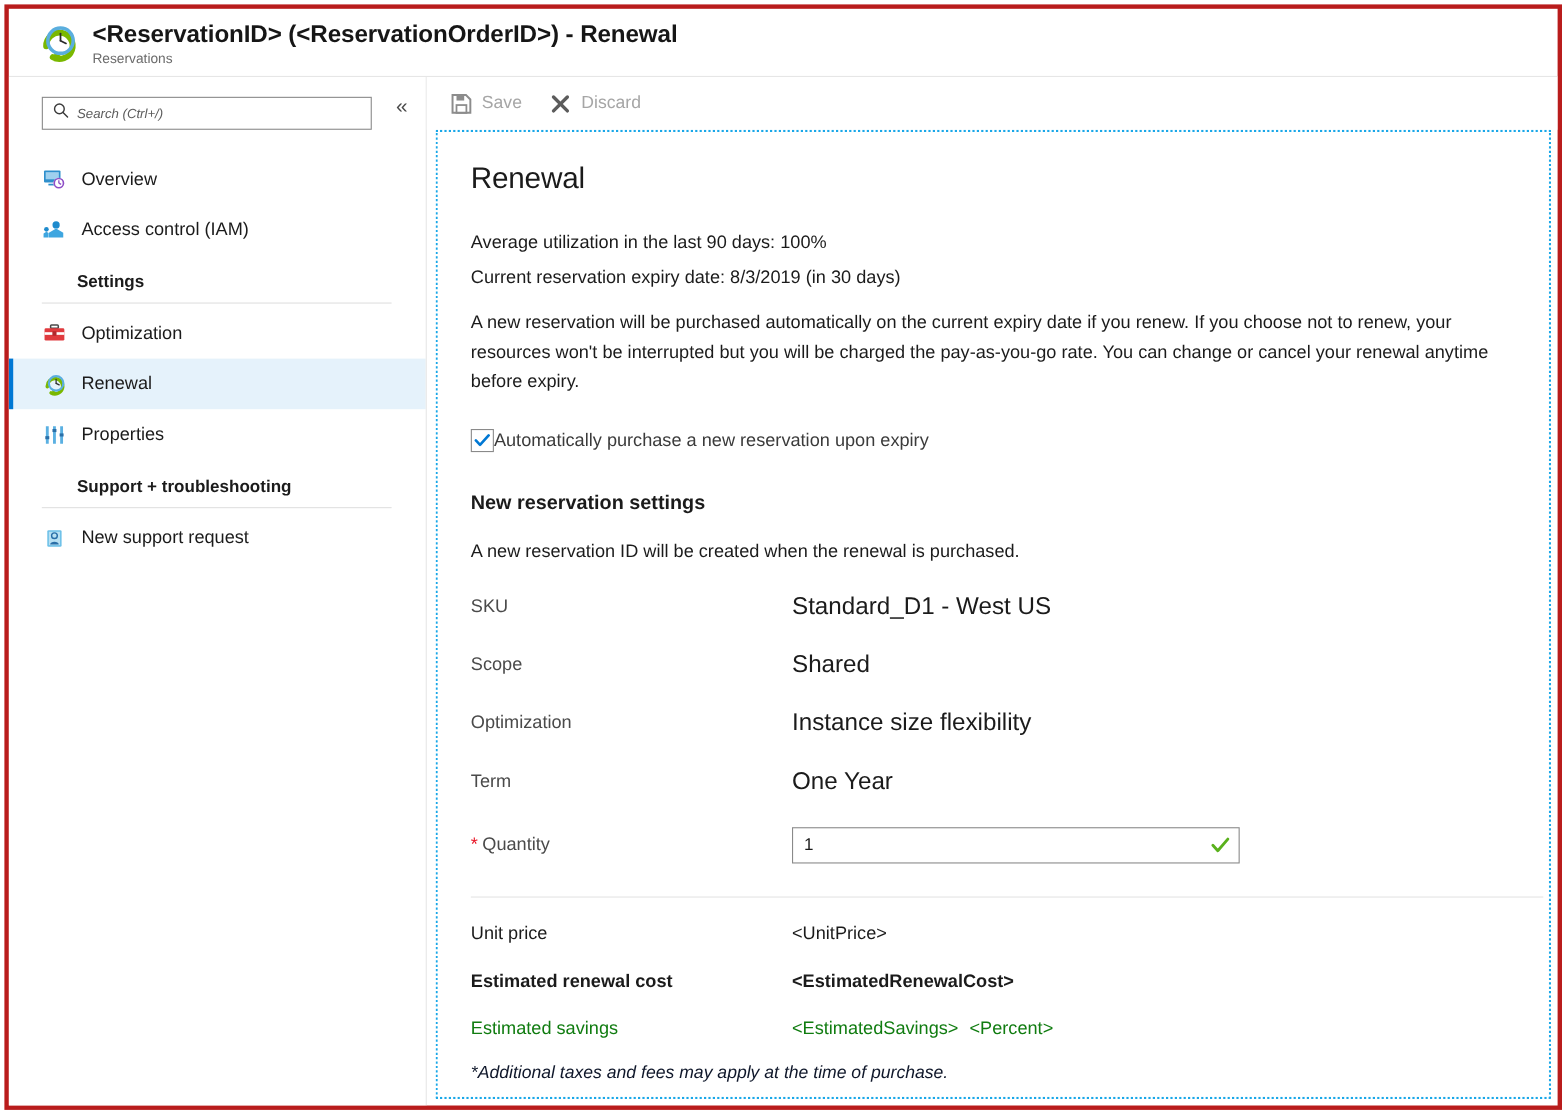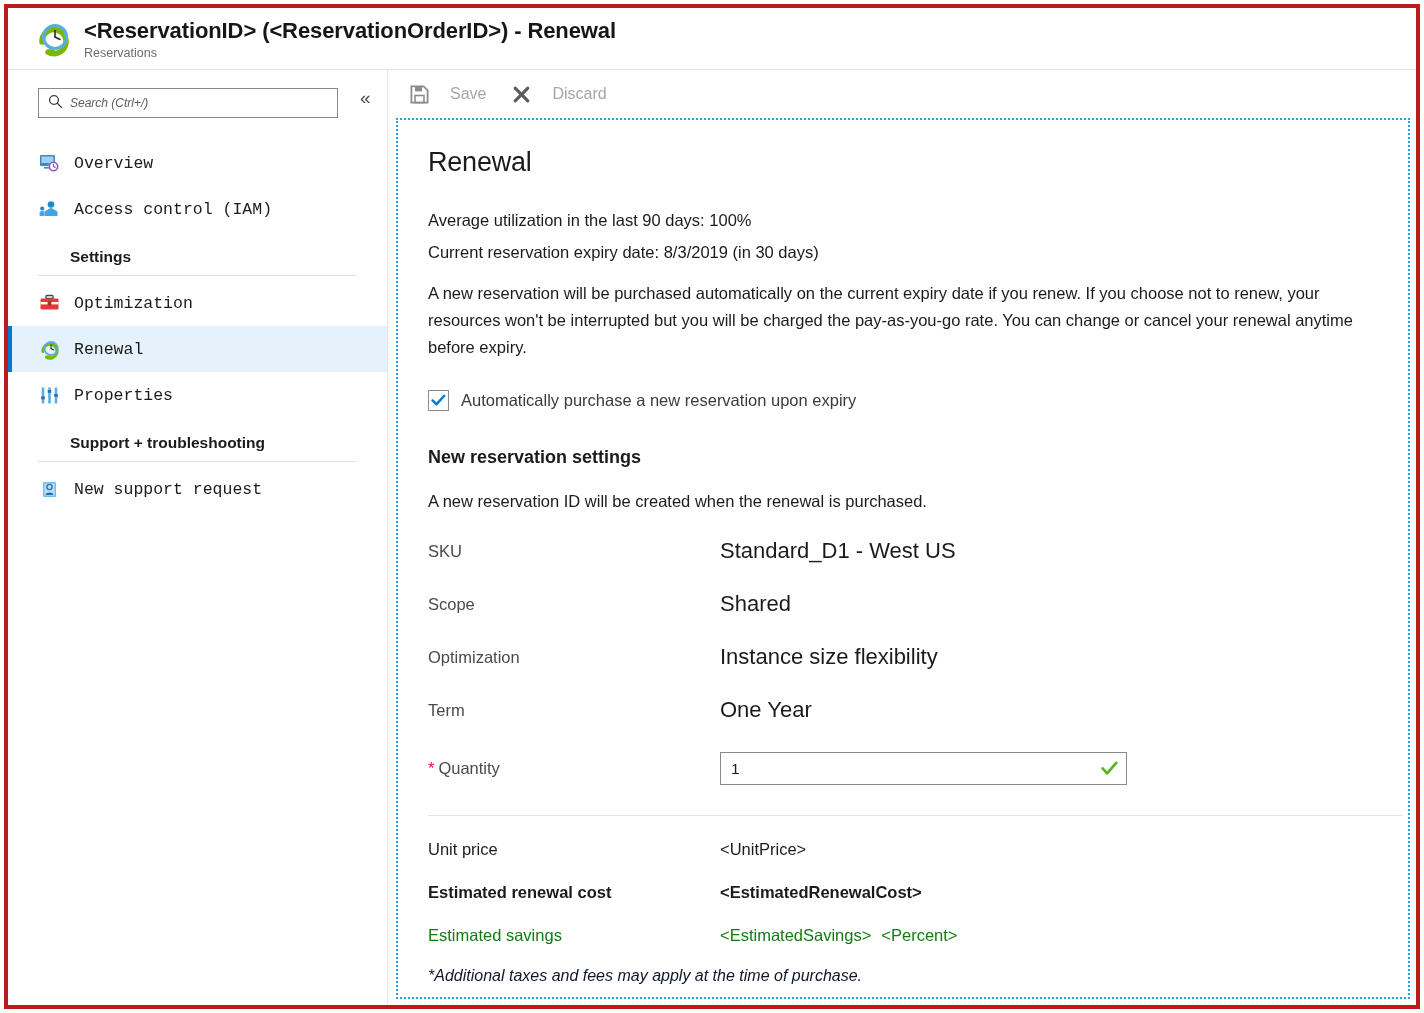--- a/index.html
+++ b/index.html
@@ -101,21 +101,20 @@
   }
 
   .nav-list { margin-top: 22px; }
   .nav-item {
     height: 46px;
     display: flex;
     align-items: center;
     padding-left: 30px;
     cursor: pointer;
     position: relative;
-    font-family: Liberation Mono, monospace;
   }
   .nav-item .nav-ico {
     width: 22px; height: 22px;
     flex: 0 0 22px;
     display: flex; align-items: center; justify-content: center;
   }
   .nav-item .nav-lbl {
     margin-left: 14px;
     font-size: 16.5px;
     color: #1b1b1b;
@@ -165,21 +164,20 @@
     padding-left: 22px;
     background: #fff;
   }
   .tb-btn {
     display: flex;
     align-items: center;
     height: 30px;
     margin-right: 26px;
     cursor: default;
     opacity: 1;
-    gap: 12px;
   }
   .tb-btn .tb-ico { flex: 0 0 auto; display: flex; align-items: center; }
   .tb-btn .tb-lbl {
     margin-left: 9px;
     font-size: 16px;
     color: #a6a6a6;
     white-space: nowrap;
   }
 
   .pane {
@@ -222,21 +220,20 @@
     width: 21px; height: 21px;
     flex: 0 0 21px;
     border: 1px solid #8a8a8a;
     background: #fff;
     display: flex;
     align-items: center;
     justify-content: center;
     cursor: pointer;
   }
   .chk-lbl {
-    margin-left: 12px;
     font-size: 16.5px;
     color: #3b3b3b;
     cursor: pointer;
   }
 
   .section-head {
     font-size: 18px;
     font-weight: bold;
     color: #1b1b1b;
     margin: 36px 0 0 0;

